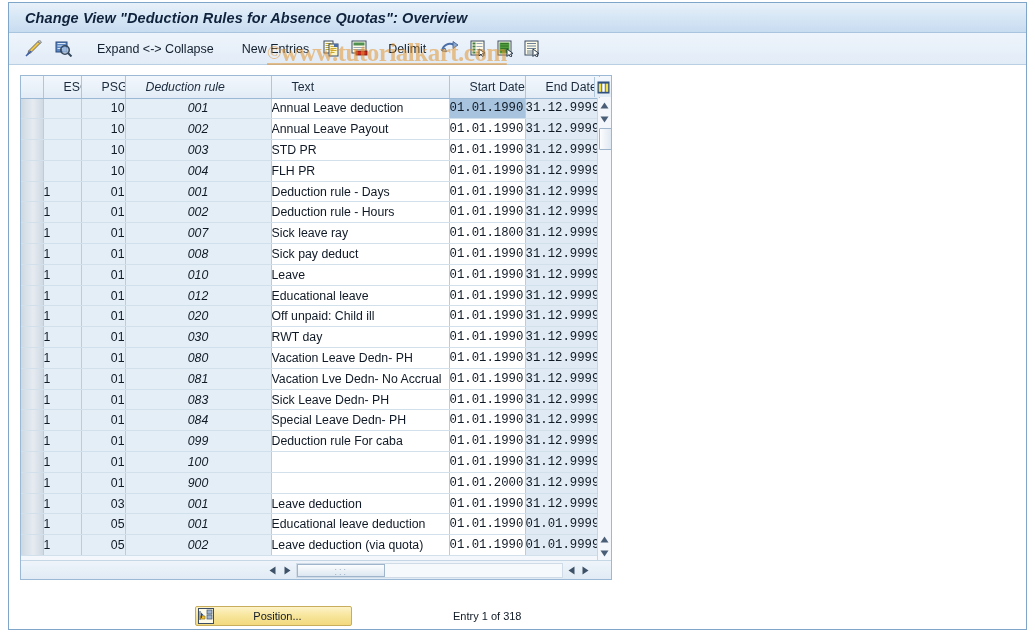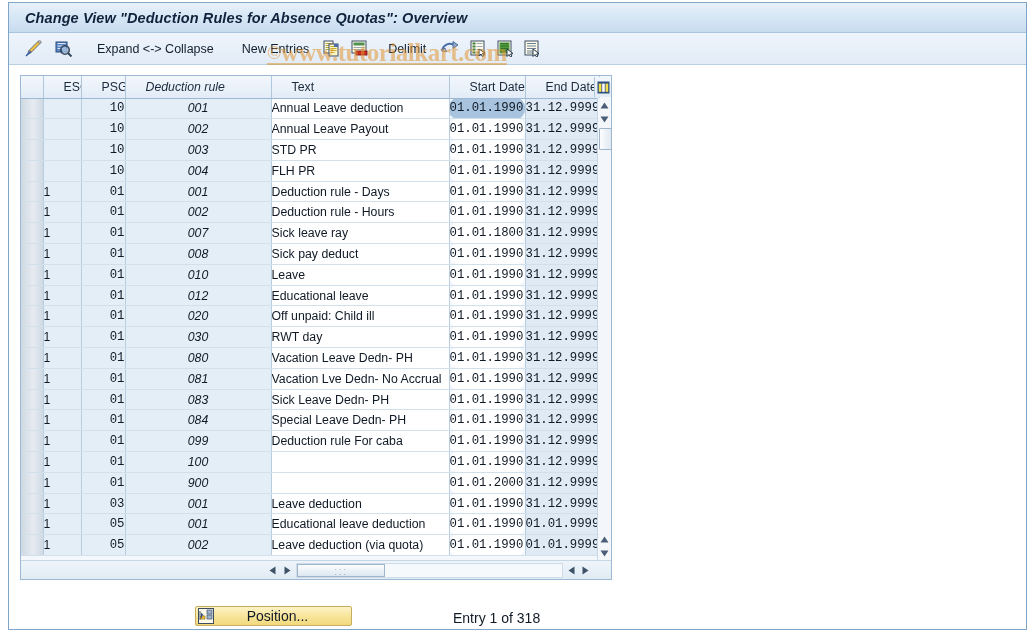--- a/index.html
+++ b/index.html
@@ -142,35 +142,34 @@
   
   tbody td {
     background: #e4eef7;
     color: #101a26;
   }
   td.c-sel {
     background: linear-gradient(to right, #ced8e2 0%, #e6ebf1 55%, #cfd9e3 100%);
     border-right: 1px solid #a9bccd;
   }
   td.c-esg { padding-left: 3px; text-align: left; }
-  td.c-psg { padding-right: 5px; text-align: right; font-family: Liberation Mono, monospace; }
+  td.c-psg { padding-right: 5px; text-align: right; }
   td.c-rule { padding-right: 4px; text-align: center; }
   td.c-text {
     background: #ffffff;
     padding-left: 3px;
     text-align: left;
     border-right: 1px solid #b9cde0;
   }
   td.c-sd {
     background: #ffffff;
     text-align: left;
     padding-left: 4px;
     font-family: "Liberation Mono", monospace;
     font-size: 11.6px;
-    border-radius: 9px;
   }
   td.c-ed {
     background: #dfeaf4;
     text-align: left;
     padding-left: 4px;
     font-family: "Liberation Mono", monospace;
     font-size: 11.6px;
     border-right: none;
   }
   td.selcell {
@@ -265,29 +264,29 @@
     border-radius: 2px;
     display: flex;
     align-items: center;
     box-sizing: border-box;
     cursor: default;
   }
   .pos-button .icon { margin-left: 2px; }
   .pos-button .lbl {
     flex: 1;
     text-align: center;
-    font-size: 14px;
+    font-size: 11px;
     color: #101a26;
     padding-right: 10px;
   }
   .entry-status {
     position: absolute;
     left: 444px;
     top: 607px;
-    font-size: 14px;
+    font-size: 11px;
     color: #101a26;
   }
 </style>
 </head>
 <body>
 
 <div class="window">
 
   <div class="titlebar">
     <span class="title">Change View "Deduction Rules for Absence Quotas": Overview</span>

